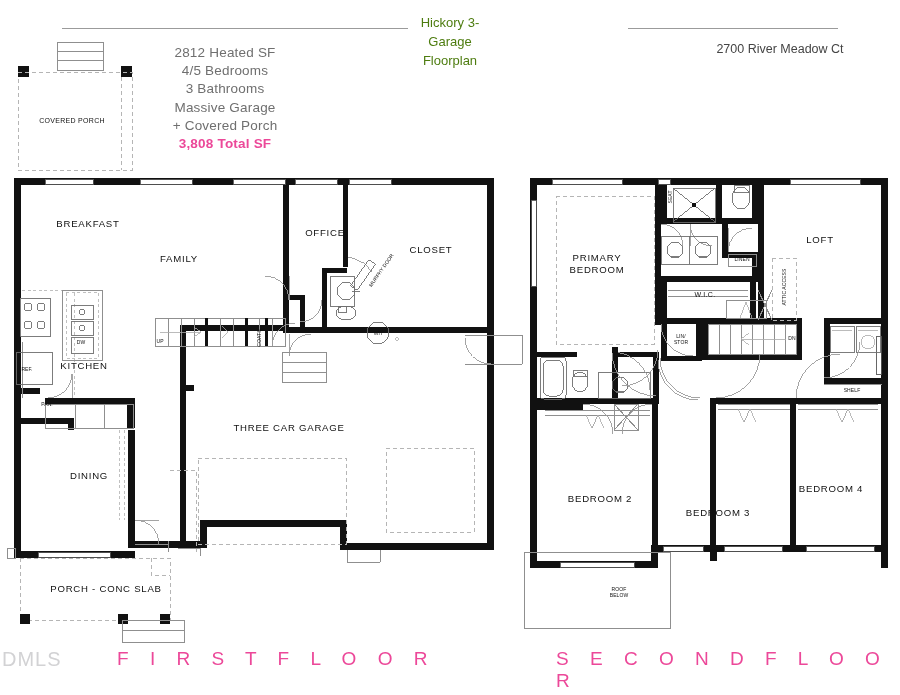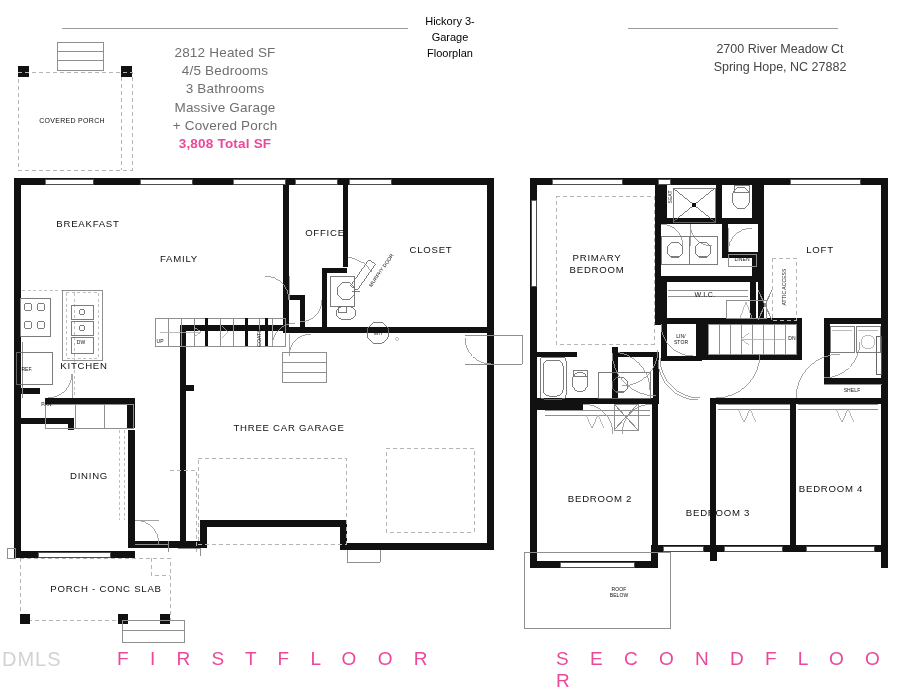--- a/index.html
+++ b/index.html
@@ -9,21 +9,21 @@
     font-family:"Liberation Sans", sans-serif;
     color:#1a1a1a;
   }
   .stage{position:absolute;left:0;top:0;width:900px;height:695px;}
   svg{position:absolute;left:0;top:0;width:900px;height:695px;}
 
   
   .hdr{position:absolute;text-align:center;line-height:1.35;}
   #specs{left:150px;top:44px;width:150px;font-size:13.5px;color:#6f6f6f;letter-spacing:.2px;}
   #specs .tot{color:#ec4899;font-weight:bold;font-size:13.5px;}
-  #planTitle{left:390px;top:14px;width:120px;font-size:11px;color:#000000;line-height:1.45;}
+  #planTitle{left:390px;top:14px;width:120px;font-size:13px;color:#4d7c0f;line-height:1.45;}
   #addr{left:680px;top:40px;width:200px;font-size:12.5px;color:#444;line-height:1.45;}
 
   
   .floorcap{position:absolute;font-size:19px;letter-spacing:8px;color:#ec4899;}
   #cap1{left:117px;top:648px;}
   #cap2{left:556px;top:648px;}
   #wmark{position:absolute;left:2px;top:648px;font-size:20px;letter-spacing:1px;color:#d2d2d4;}
 
   
   .rl{position:absolute;font-size:9.6px;letter-spacing:.75px;color:#111;white-space:nowrap;
@@ -452,21 +452,20 @@
     <div>2812 Heated SF</div>
     <div>4/5 Bedrooms</div>
     <div>3 Bathrooms</div>
     <div>Massive Garage</div>
     <div>+ Covered Porch</div>
     <div class="tot">3,808 Total SF</div>
   </div>
 
   <div class="hdr" id="addr">
     <div>2700 River Meadow Ct</div>
-    <div>Spring Hope, NC 27882</div>
   </div>
 
   <div class="floorcap" id="cap1">F I R S T   F L O O R</div>
   <div class="floorcap" id="cap2">S E C O N D   F L O O R</div>
   <div id="wmark">DMLS</div>
 
   <div id="labels">
       <div class="rl sm" style="left: 72px; top: 120px;">COVERED PORCH</div>
       <div class="rl" style="left: 88px; top: 223px;">BREAKFAST</div>
       <div class="rl" style="left: 179px; top: 258px;">FAMILY</div>
@@ -480,21 +479,21 @@
       <div class="rl xs" style="left: 81px; top: 342px;">DW</div>
       <div class="rl xs" style="left: 47px; top: 404px;">PAN.</div>
       <div class="rl xs" style="left: 160px; top: 341px;">UP</div>
       <div class="rl xs rot90" style="left: 259px; top: 338px;">COATS</div>
       <div class="rl xs rot45" style="left: 381px; top: 270px;">MURPHY DOOR</div>
       <div class="rl xs" style="left: 378px; top: 333px;">WH</div>
       <div class="rl two" style="left: 597px; top: 264px;">
         <div>PRIMARY</div>
         <div>BEDROOM</div>
       </div>
-      <div class="rl" style="left: 820px; top: 249px;">LOFT</div>
+      <div class="rl" style="left: 820px; top: 239px;">LOFT</div>
       <div class="rl sm" style="left: 705px; top: 294px;">W.I.C.</div>
       <div class="rl" style="left: 600px; top: 498px;">BEDROOM 2</div>
       <div class="rl" style="left: 712px; top: 512px; padding-left: 12px;">BEDROOM 3</div>
       <div class="rl" style="left: 831px; top: 488px;">BEDROOM 4</div>
       <div class="rl xs rot90" style="left: 670px; top: 197px;">SEAT</div>
       <div class="rl xs" style="left: 742px; top: 259px;">LINEN</div>
       <div class="rl xs rot90" style="left: 784px; top: 287px;">ATTIC ACCESS</div>
       <div class="rl xs two" style="left: 681px; top: 339px;">
         <div>LIN/</div>
         <div>STOR</div>

